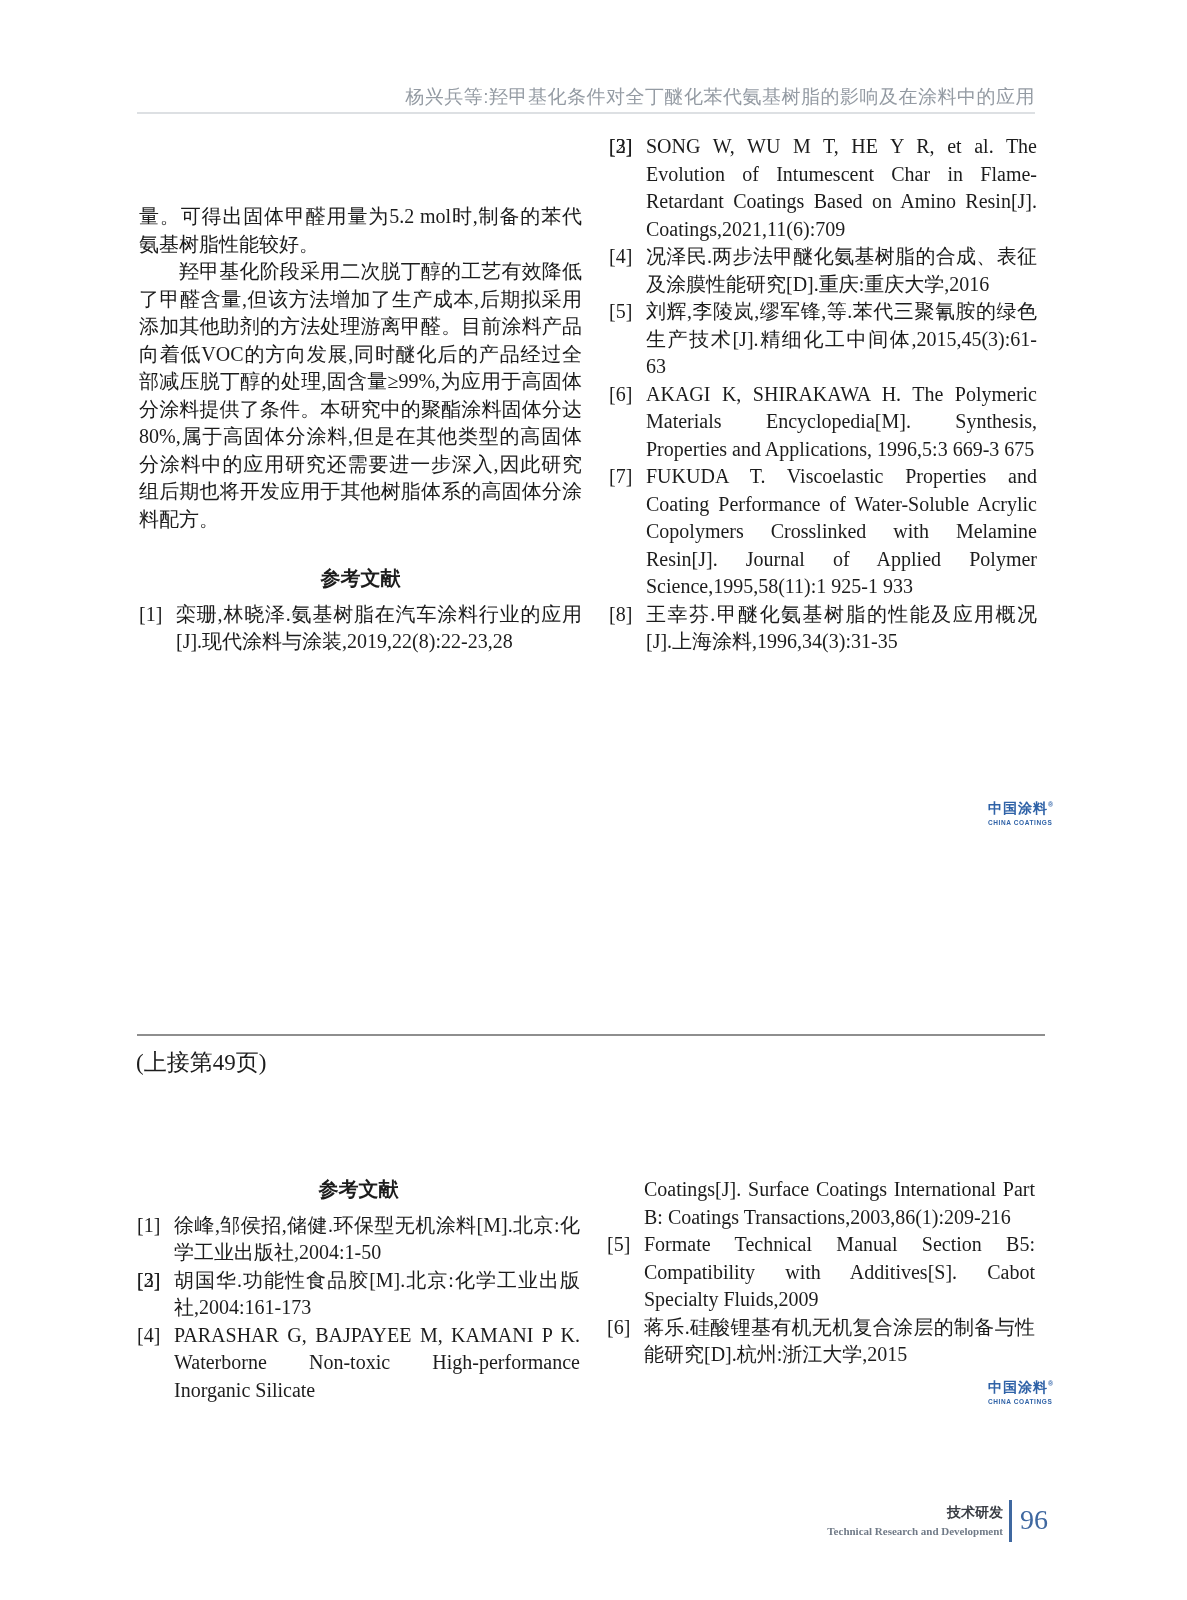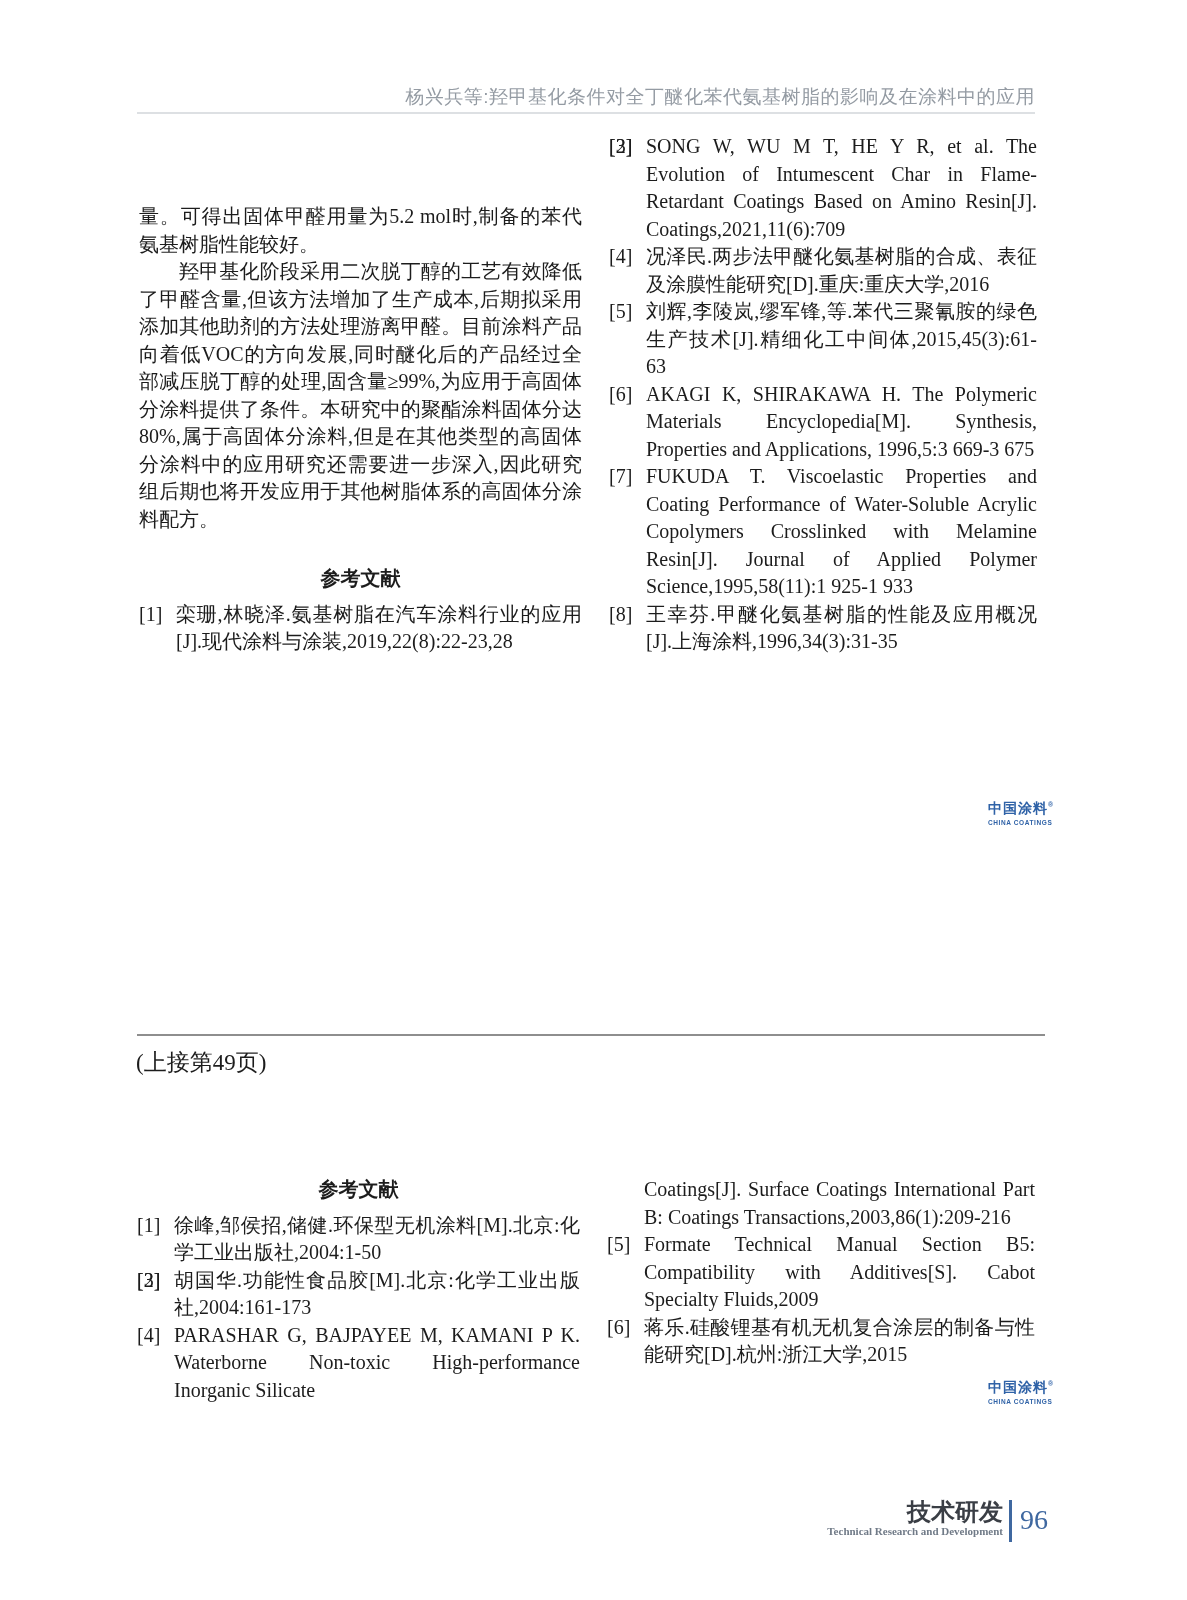--- a/index.html
+++ b/index.html
@@ -42,21 +42,21 @@
   .logo-mark { font-size:7px; vertical-align:super; letter-spacing:0; }
   .logo-en { font-size:6.5px; font-weight:bold; letter-spacing:0.6px; margin-top:1px; white-space:nowrap; }
   
   .section-divider { position:absolute; top:1034px; left:137px; width:908px; height:2px; background:#8e8e8e; }
   .continuation-note { position:absolute; top:1049px; left:136px; font-size:23px; line-height:27.5px;text-align:right; }
   
   .footer { position:absolute; top:1500px; right:139px; display:flex; align-items:flex-start; }
   .footer-text { text-align:right; margin-right:6px; }
   .footer-cn {
     font-family:"Liberation Sans","DejaVu Sans",sans-serif;
-    font-weight:bold; font-size:24px; color:#3a3e45; line-height:24px;
+    font-weight:bold; font-size:14px; color:#3a3e45; line-height:24px;
   }
   .footer-en { font-size:11px; font-weight:bold; color:#707a87; line-height:14px; }
   .footer-bar { width:3px; height:42px; background:#3f68a0; margin-right:8px; }
   .footer-num { font-size:28px; color:#3f68a0; line-height:40px; }
 </style>
 </head>
 <body>
 
 <div class="page">
 

